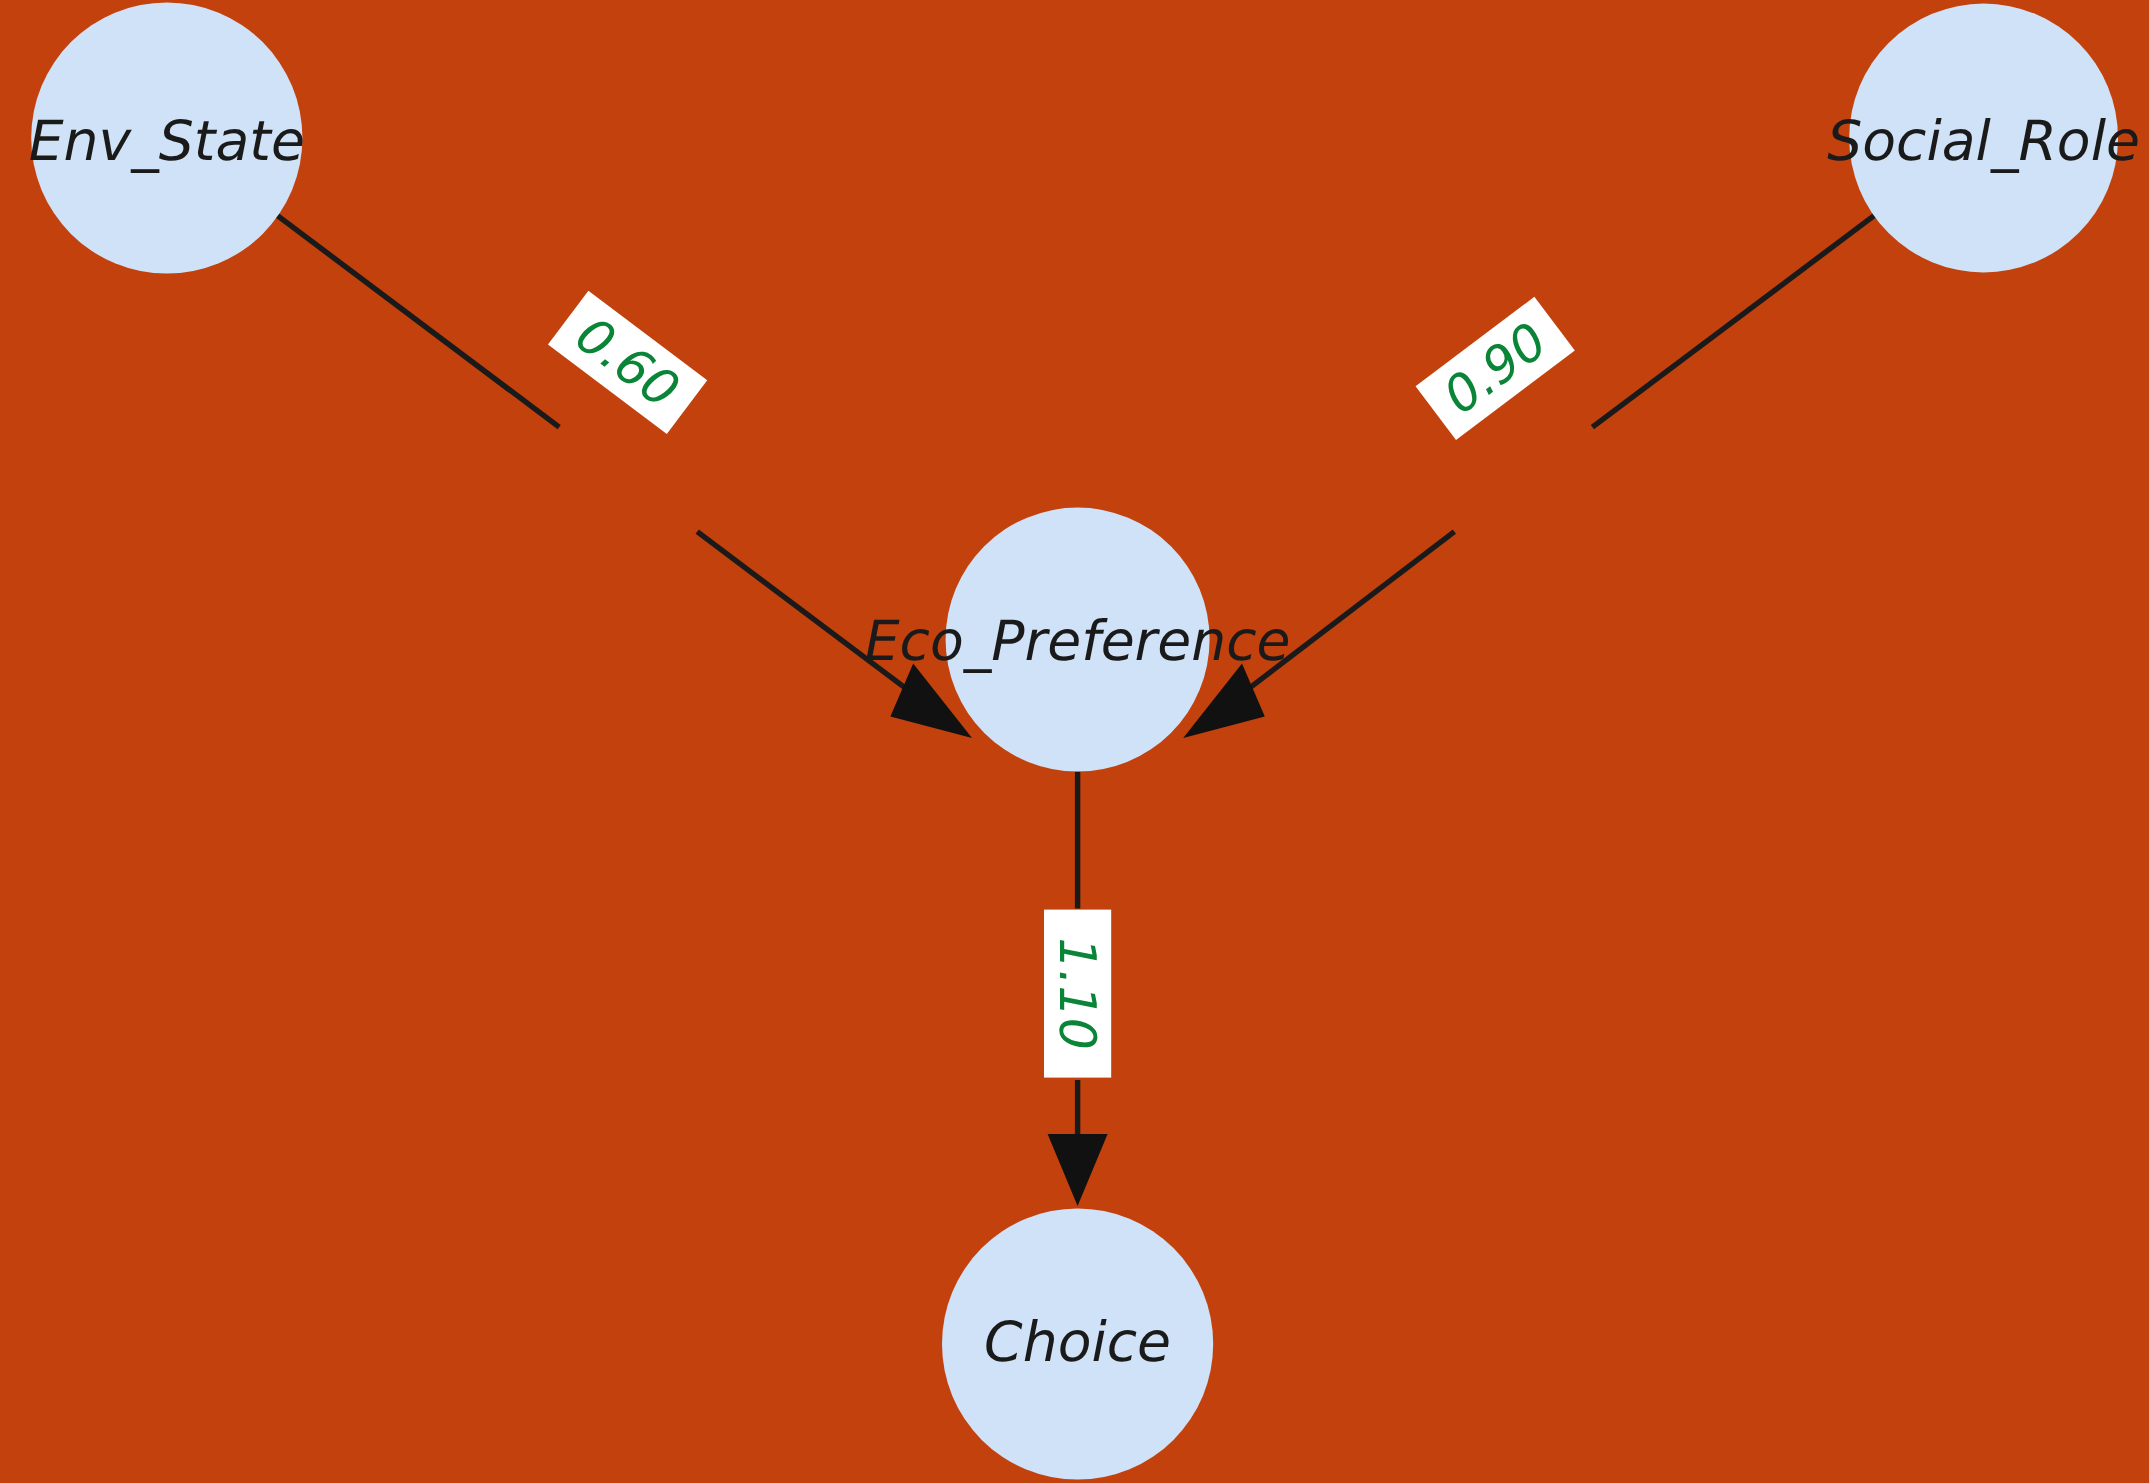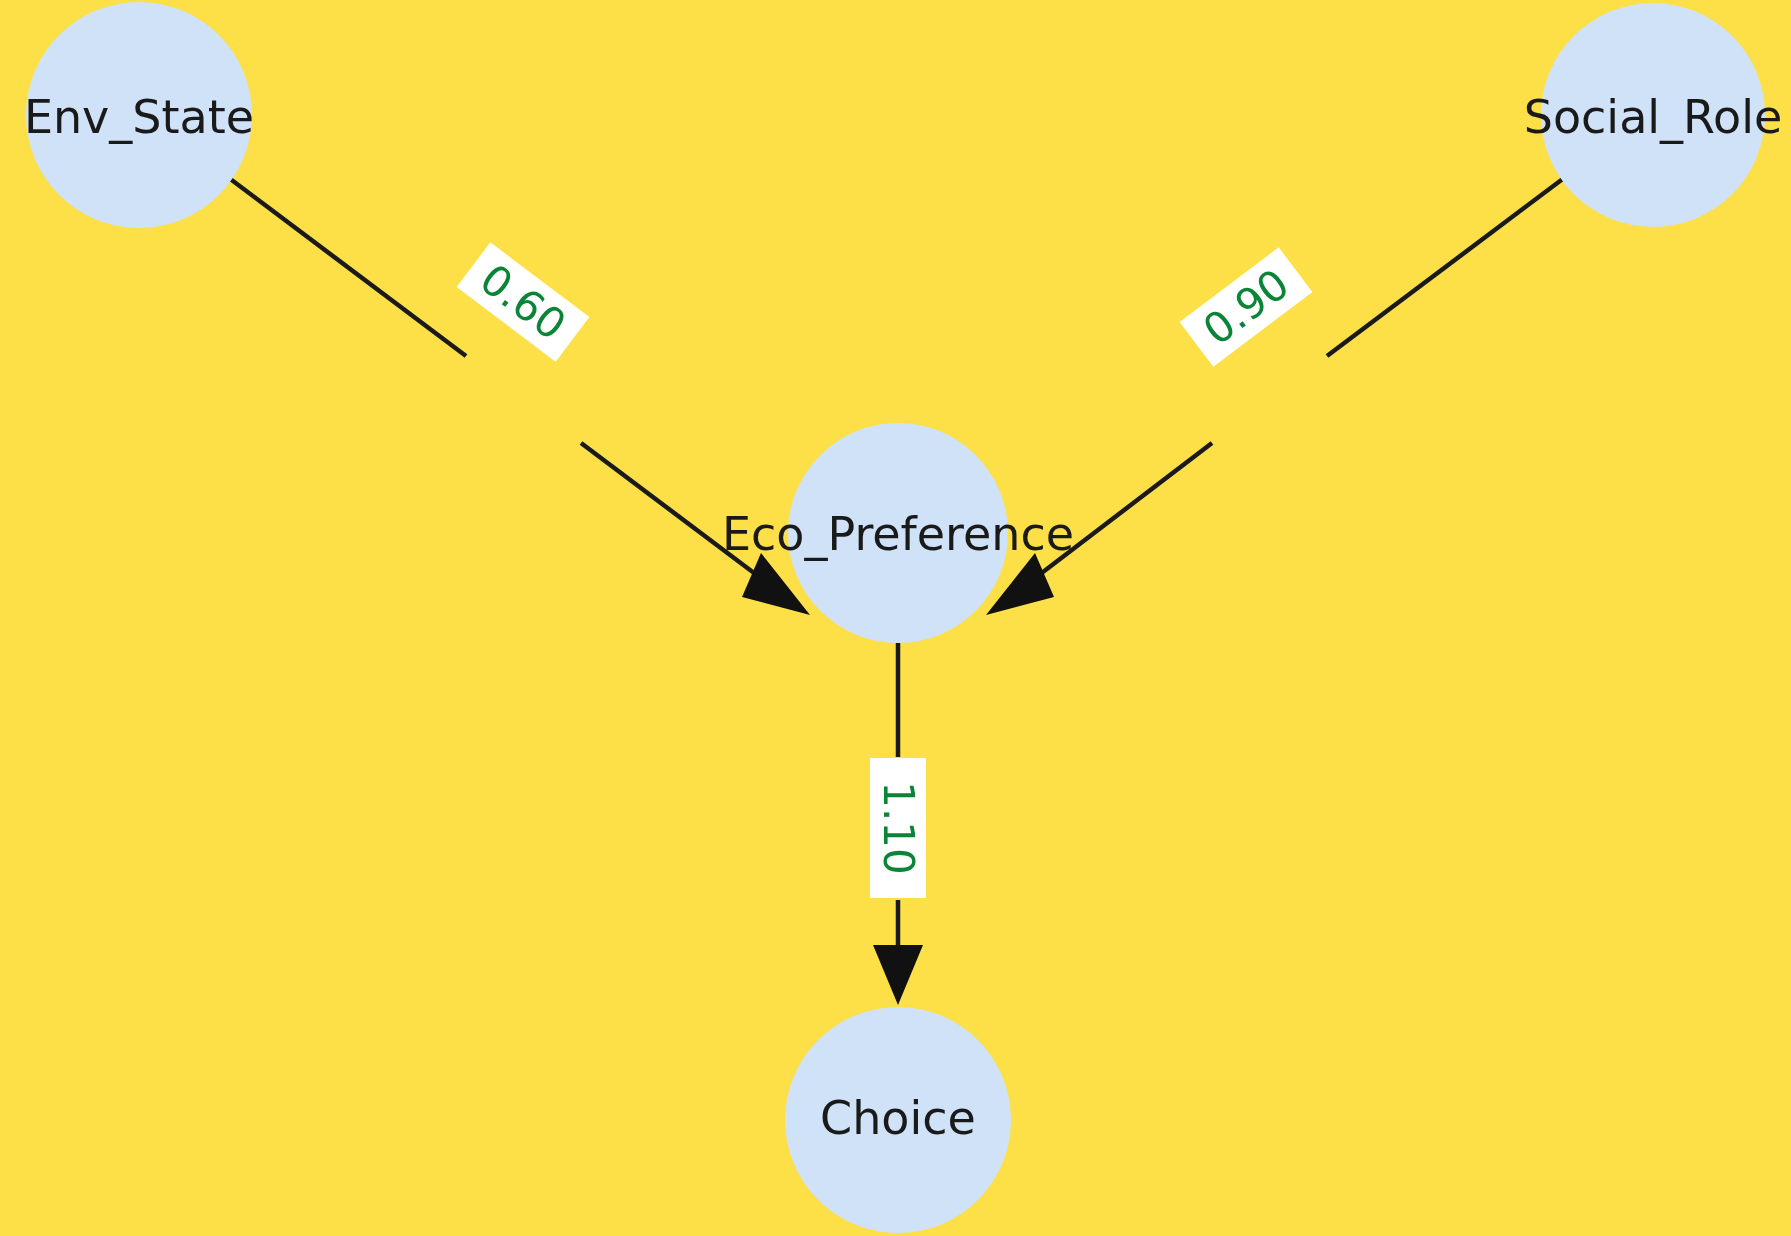--- a/index.html
+++ b/index.html
@@ -54,21 +54,21 @@
     dominant-baseline: central;
     text-anchor: middle;
   }
   .label-bg {
     fill: #ffffff;
   }
 </style>
 </head>
 <body style="background: rgb(255, 255, 255);">
 
-<div id="canvas" style="background: #fde047;">
+<div id="canvas" style="background: #c2410c; font-style: italic;">
   <svg id="graph-svg" viewBox="0 0 1791 1236" xmlns="http://www.w3.org/2000/svg">
 
     <g>
 
       <line class="edge-line" x1="221" y1="172" x2="466" y2="356" stroke="#1a1a1a"></line>
       <line class="edge-line" x1="581" y1="443" x2="774" y2="588" stroke="#1a1a1a"></line>
       <polygon class="edge-arrow" points="810,615 742,597 761,553" fill="#1a1a1a"></polygon>
     </g>
 
     <g>

